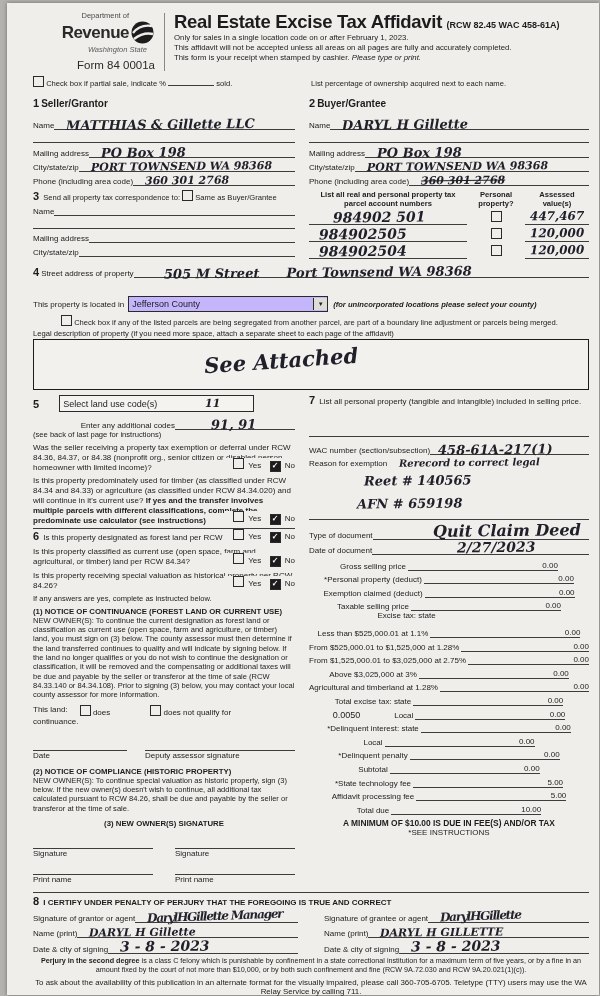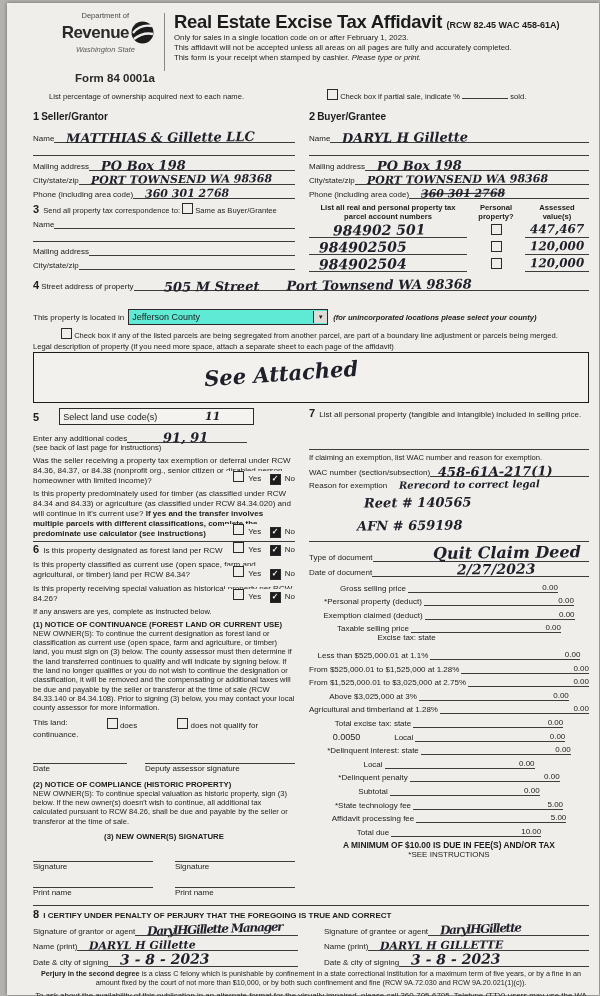--- a/index.html
+++ b/index.html
@@ -5,22 +5,22 @@
   html,body{margin:0;padding:0;}
   body{width:600px;height:996px;background:#b3b2ae;font-family:"Liberation Sans",sans-serif;color:#1c1c1c;position:relative;overflow:hidden;}
   .paper{position:absolute;left:7px;top:3px;right:1px;bottom:1px;background:#efeeeb;box-shadow:0 0 4px rgba(0,0,0,.4);}
   .content{padding:4px 10px 0 26px;}
   
   .header{display:flex;align-items:flex-start;padding-top:4px;}
   .logo-block{width:122px;text-align:right;flex:0 0 auto;}
   .dept-of{font-size:7.5px;color:#4a4a4a;margin-right:26px;}
   .rev-row{display:flex;justify-content:flex-end;align-items:center;}
   .rev-word{font-size:17px;font-weight:bold;letter-spacing:-.5px;color:#2a2a2a;}
-  .wa-state{font-size:7.5px;font-style:italic;color:#5a5a5a;margin-right:20px;}
-  .form-num{font-size:11.5px;font-weight:bold;margin-top:18px;color:#2a2a2a;}
+  .wa-state{font-size:7.5px;font-style:italic;color:#5a5a5a;margin-right:8px;}
+  .form-num{font-size:11.5px;font-weight:normal;margin-top:5px;color:#2a2a2a;}
   .vdiv{width:1px;background:#888;height:58px;margin:2px 9px 0 9px;flex:0 0 auto;}
   .title-block{flex:1;}
   .main-title{font-size:18.5px;font-weight:bold;letter-spacing:-.3px;}
   .title-ref{font-size:9px;font-weight:bold;}
   .hnote{font-size:7.8px;line-height:10px;color:#222;}
   
   .row{display:flex;align-items:flex-end;}
   .lbl{font-size:8px;white-space:nowrap;}
   .small{font-size:7.6px;}
   .fill{flex:1;border-bottom:1px solid #3c3c3c;position:relative;min-height:10px;}
@@ -42,21 +42,21 @@
   .two-col{display:flex;gap:14px;}
   .col-l{flex:0 0 262px;}
   .col-r{flex:1;min-width:0;}
   
   .parcel-head{display:flex;font-size:7.6px;font-weight:bold;text-align:center;line-height:9px;}
   .parcel-row{display:flex;align-items:flex-end;height:17px;}
   .p-num{flex:0 0 158px;border-bottom:1px solid #3c3c3c;position:relative;}
   .p-cb{flex:0 0 58px;text-align:center;}
   .p-val{flex:1;border-bottom:1px solid #3c3c3c;position:relative;text-align:center;}
   
-  .dropdown{display:inline-flex;align-items:center;border:1.2px solid #2a2a2a;background:#5eead4;height:14px;width:195px;justify-content:space-between;padding-left:3px;}
+  .dropdown{display:inline-flex;align-items:center;border:1.2px solid #2a2a2a;background:#c4b5fd;height:14px;width:195px;justify-content:space-between;padding-left:3px;}
   .dd-text{font-size:9px;}
   .dd-btn{width:13px;height:12px;border-left:1.2px solid #2a2a2a;background:#dddcd8;font-size:6px;text-align:center;line-height:12px;color:#222;}
   
   .legal-box{border:1.6px solid #1c1c1c;background:#f2f1ee;height:49px;margin-top:1px;position:relative;}
   .legal-hw{position:absolute;left:170px;top:8px;font-size:21px;transform:rotate(-4deg);}
   
   .lu-box{display:inline-flex;border:1.2px solid #2a2a2a;background:#f4f3f0;height:15px;align-items:center;width:190px;padding-left:3px;}
   .lu-box .lab{font-size:9px;}
   
   .q{position:relative;font-size:8px;line-height:9.8px;margin-top:4px;padding-right:0;}
@@ -119,27 +119,27 @@
       <div class="hnote">Only for sales in a single location code on or after February 1, 2023.</div>
       <div class="hnote">This affidavit will not be accepted unless all areas on all pages are fully and accurately completed.</div>
       <div class="hnote">
         <span>This form is your receipt when stamped by cashier.</span>
         <span style="font-style:italic">Please type or print.</span>
       </div>
     </div>
   </div>
 
   <div style="display:flex;margin-top:5px;align-items:flex-end;">
-    <div style="flex:1;padding-left:16px;" class="small">List percentage of ownership acquired next to each name.</div>
     <div style="flex:0 0 262px;" class="small">
       <span class="cb"></span>
       <span>Check box if partial sale, indicate %</span>
       <span style="display:inline-block;width:46px;border-bottom:1px solid #3c3c3c;"></span>
       <span>sold.</span>
     </div>
+    <div style="flex:1;padding-left:16px;" class="small">List percentage of ownership acquired next to each name.</div>
   </div>
 
   <div class="two-col" style="margin-top:5px;">
     <div class="col-l">
       <div><span class="secnum">1</span><span class="sechead">Seller/Grantor</span></div>
       <div class="row" style="height:19px;">
         <span class="lbl">Name</span>
         <span class="fill">
               <span class="online hw hw-lg">MATTHIAS &amp; Gillette LLC</span>
             </span>
@@ -281,21 +281,21 @@
   <div class="two-col" style="margin-top:5px;">
     <div class="col-l">
       <div>
         <div style="display:flex;align-items:center;">
           <span class="secnum">5</span>
           <span class="lu-box" style="margin-left:18px;">
             <span class="lab">Select land use code(s)</span>
             <span class="hw hw-md" style="margin-left:48px;">11</span>
           </span>
         </div>
-        <div class="row" style="height:16px;margin-top:2px;">
+        <div class="row" style="height:16px;margin-top:2px;justify-content:flex-end;">
           <span class="lbl">Enter any additional codes</span>
           <span class="fill" style="max-width:120px;">
                 <span class="online hw hw-lg" style="left:36px">91, 91</span>
               </span>
         </div>
         <div class="small">(see back of last page for instructions)</div>
         <div class="q">
           <span>Was the seller receiving a property tax exemption or deferral under RCW 84.36, 84.37, or 84.38 (nonprofit org., senior citizen or disabled person, homeowner with limited income)?</span>
           <span class="yn">
             <span class="cb"></span> <span>Yes</span>
@@ -333,21 +333,21 @@
           <span class="yn">
             <span class="cb"></span> <span>Yes</span>
             <span class="cb checked"><span class="ck">✓</span></span> <span>No</span>
           </span>
         </div>
         <div class="notice-b" style="margin-top:4px;">If any answers are yes, complete as instructed below.</div>
         <div class="notice-t">(1) NOTICE OF CONTINUANCE (FOREST LAND OR CURRENT USE)</div>
         <div class="notice-b">NEW OWNER(S): To continue the current designation as forest land or classification as current use (open space, farm and agriculture, or timber) land, you must sign on (3) below. The county assessor must then determine if the land transferred continues to qualify and will indicate by signing below. If the land no longer qualifies or you do not wish to continue the designation or classification, it will be removed and the compensating or additional taxes will be due and payable by the seller or transferor at the time of sale (RCW 84.33.140 or 84.34.108). Prior to signing (3) below, you may contact your local county assessor for more information.</div>
         <div style="display:flex;margin-top:5px;font-size:8px;">
           <span>This land:</span>
-          <span style="margin-left:39px;"><span class="cb"></span> <span>does</span></span>
+          <span style="margin-left:12px;"><span class="cb"></span> <span>does</span></span>
           <span style="margin-left:40px;"><span class="cb"></span> <span>does not qualify for</span></span>
         </div>
         <div style="font-size:8px;">continuance.</div>
         <div style="display:flex;gap:18px;margin-top:12px;">
           <div style="flex:1;">
             <div class="sigline"></div>
             <div class="under-lab">Date</div>
           </div>
           <div style="flex:0 0 150px;">
             <div class="sigline"></div>
@@ -375,21 +375,20 @@
     </div>
 
     <div class="col-r">
       <div>
         <div style="font-size:8px;line-height:10px;">
           <span class="secnum">7</span>
           <span>List all personal property (tangible and intangible) included in selling price.</span>
         </div>
         <div style="height:26px;"></div>
         <div class="hr"></div>
-        <div class="small">If claiming an exemption, list WAC number and reason for exemption.</div>
         <div class="row" style="height:15px;">
           <span class="lbl">WAC number (section/subsection)</span>
           <span class="fill">
                 <span class="online hw hw-lg" style="left:8px">458-61A-217(1)</span>
               </span>
         </div>
         <div class="row" style="height:13px;">
           <span class="lbl">Reason for exemption</span>
           <span style="flex:1;position:relative;">
                 <span class="online hw" style="font-size:10px;bottom:0;">Rerecord  to  correct  legal</span>

